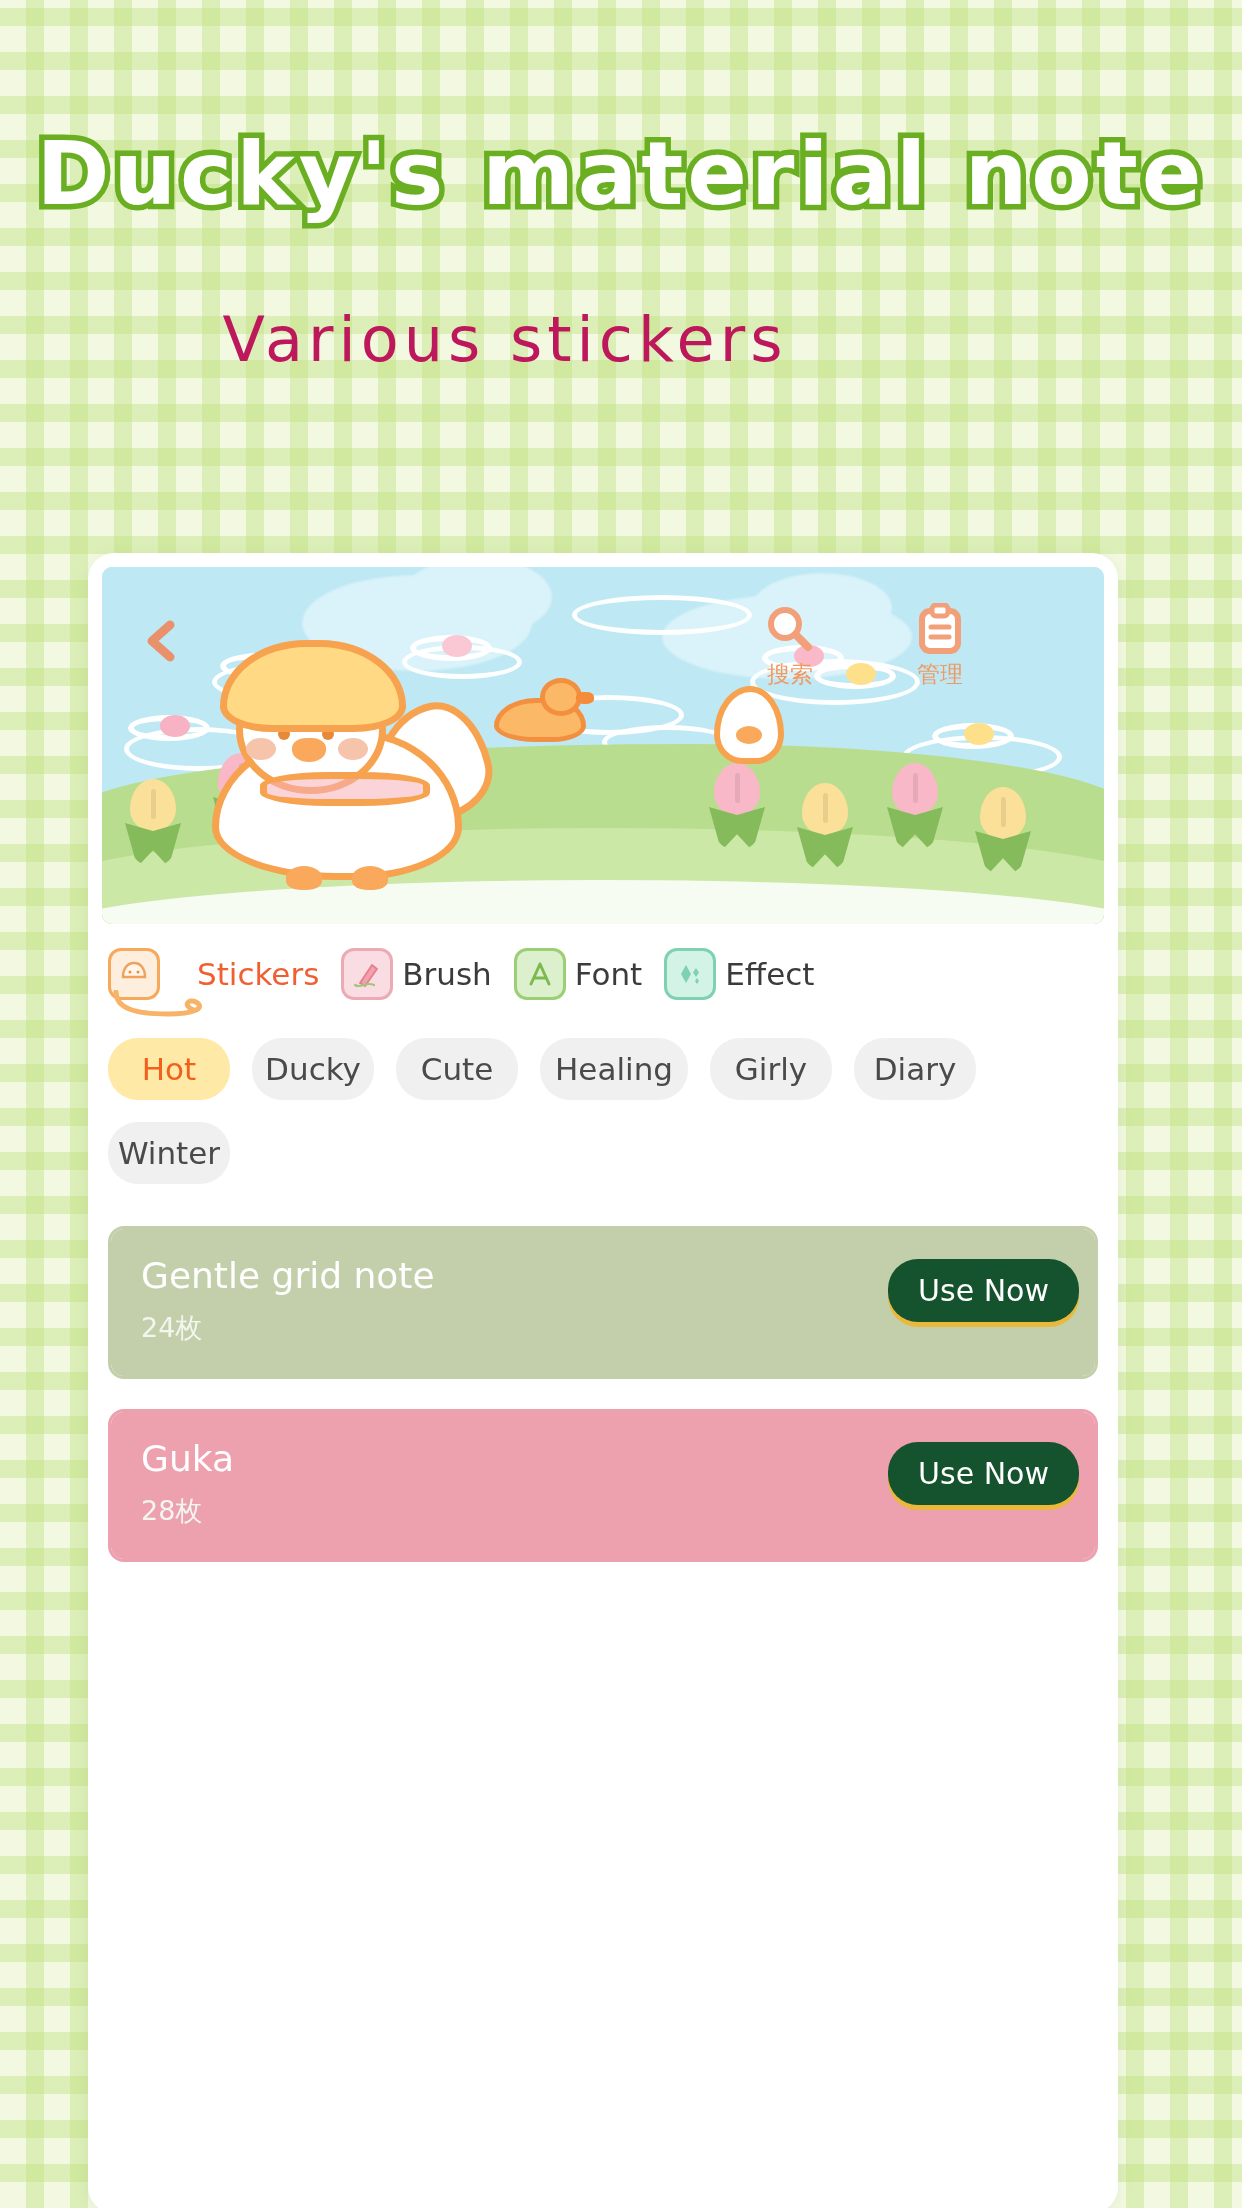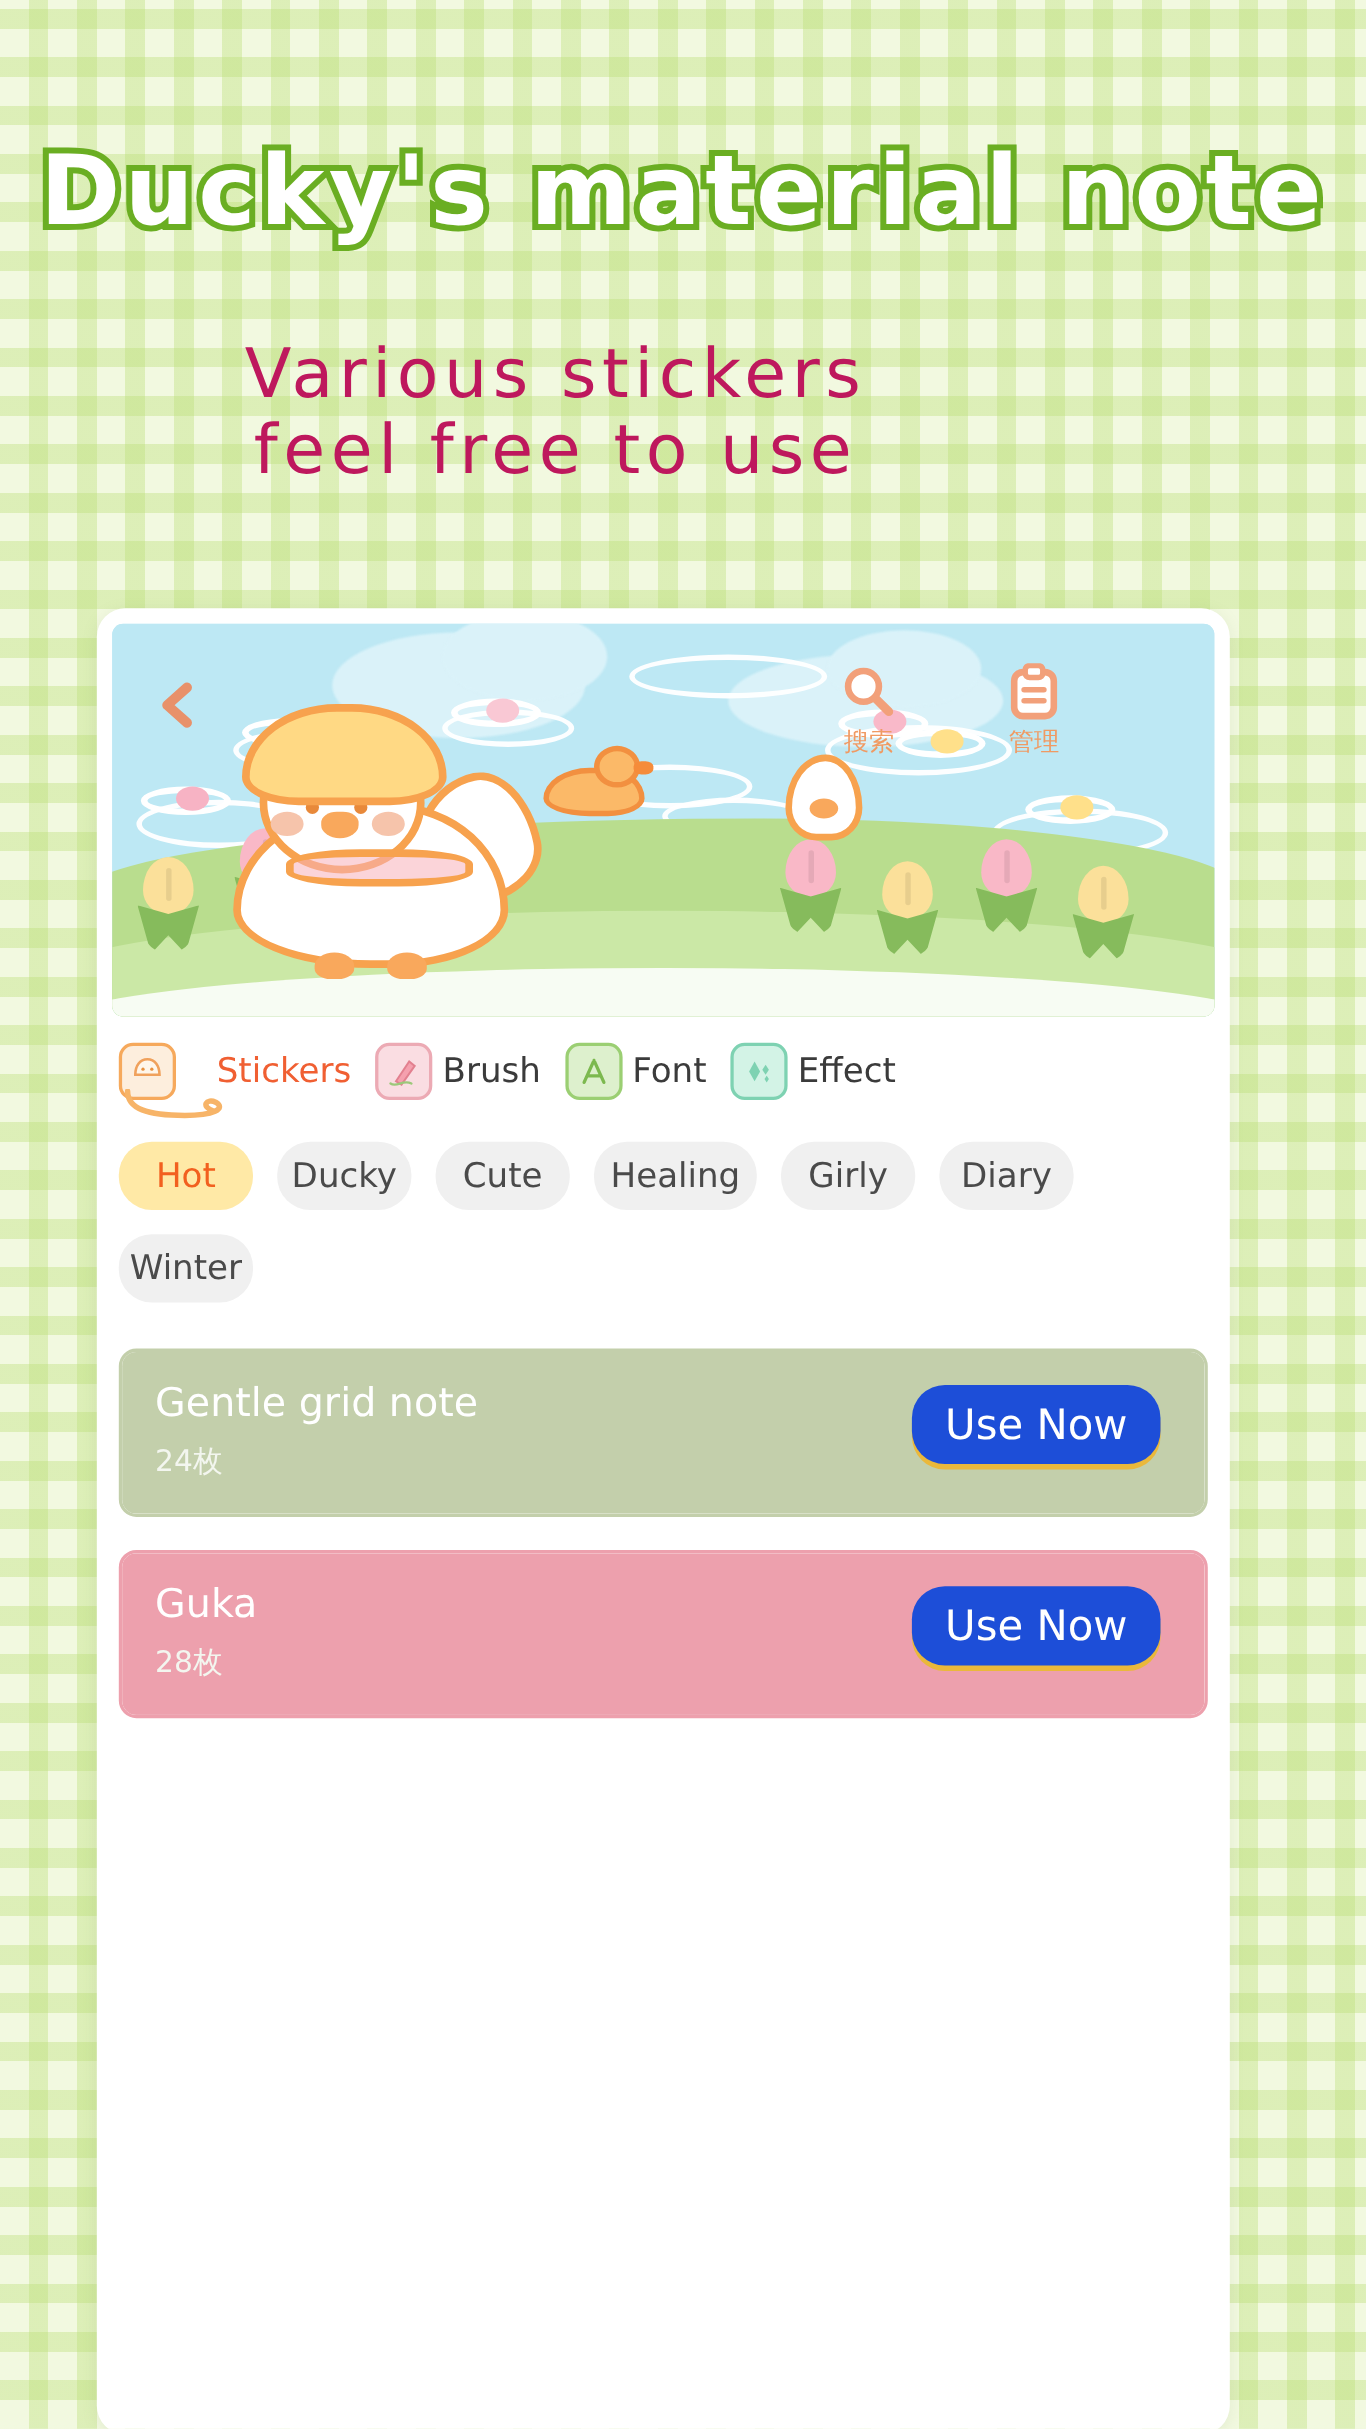--- a/index.html
+++ b/index.html
@@ -372,45 +372,44 @@
     font-family: "DejaVu Sans", sans-serif;
     margin-bottom: 14px;
   }
   .card-count {
     font-size: 27px;
     color: #f3f6ef;
     font-family: "DejaVu Sans", sans-serif;
   }
   .use-btn {
     position: absolute;
-    right: 40px; top: 30px;
-    background: #1d4ed8;
+    right: 16px; top: 30px;
+    background: #14532d;
     color: #ffffff;
-    font-size: 38px;
+    font-size: 30px;
     padding: 14px 30px;
     border-radius: 30px;
     border: none;
     box-shadow: 0 5px 0 #eab83b;
     font-family: "DejaVu Sans", sans-serif;
     white-space: nowrap;
   }
 
   .card-green .card-footer { background: #c3cfab; }
   .card-pink .card-footer  { background: #eda0ad; }
   .card-green { border: 3px solid #c3cfab; }
   .card-pink  { border: 3px solid #eda0ad; }
 </style>
 </head>
 <body>
 
 <div class="page-title">Ducky's material note</div>
 
 <div class="page-subtitle">
   <span class="l1">Various stickers</span>
-  <span class="l2">feel free to use</span>
 </div>
 
 <div class="phone">
 
   <div class="banner">
     <div class="sky"></div>
 
     <div class="cloud" style="left:200px;top:8px;width:230px;height:96px;"></div>
     <div class="cloud" style="left:300px;top:-10px;width:150px;height:80px;"></div>
     <div class="cloud" style="left:560px;top:28px;width:250px;height:84px;"></div>

